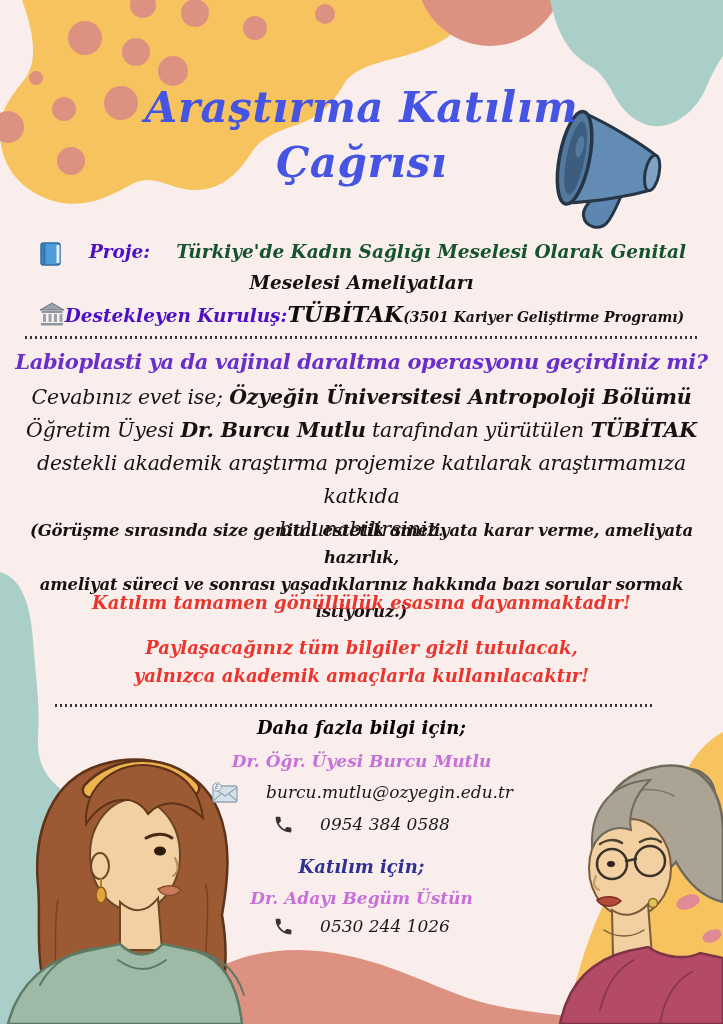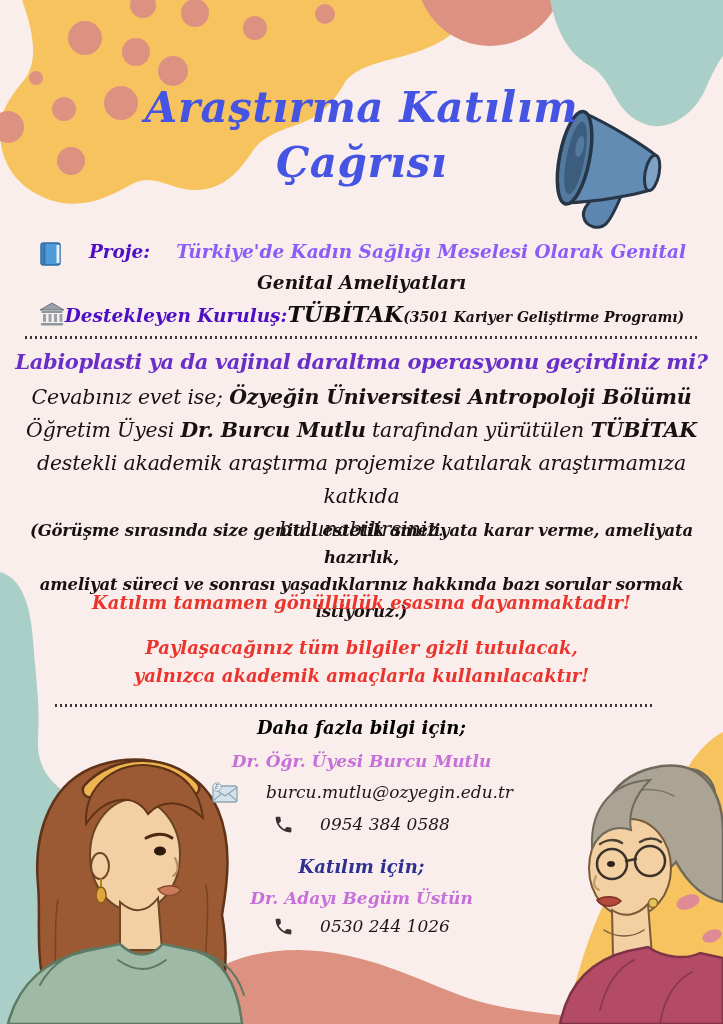--- a/index.html
+++ b/index.html
@@ -13,21 +13,21 @@
   .bi{font-weight:bold;font-style:italic;}
   .it{font-style:italic;}
 
   .title{top:80px;font-size:42px;line-height:55px;color:#4554e3;font-weight:bold;font-style:italic;letter-spacing:0.5px;}
   .meta1{top:241px;font-size:18.5px;color:#171111;}
   .meta2{top:272px;font-size:18.5px;color:#171111;}
   .meta3{top:301px;align-items:baseline;gap:0;}
   .label-purple{color:#4d0ec4;}
   .sponsor-name{font-size:22px;color:#100d0d;}
   .sponsor-prog{font-size:14px;color:#171111;}
-  .meta-txt{font-size:18.5px;color:#8b5cf6;}
+  .meta-txt{font-size:18.5px;color:#14532d;}
 
   .divider{position:absolute;height:3px;z-index:2;
     background-image:repeating-linear-gradient(90deg,#3a3434 0 2px,transparent 2px 5px);}
   .div1{top:336px;left:25px;right:25px;}
   .div2{top:704px;left:55px;right:70px;}
 
   .question{top:349px;font-size:21px;color:#6a2fc9;white-space:nowrap;letter-spacing:-0.4px;}
   .bodytext{top:381px;font-size:20.5px;line-height:33px;color:#171111;font-style:italic;letter-spacing:-0.2px;padding:0 8px;}
   .bodytext b{font-weight:bold;}
   .note{top:517px;font-size:16.5px;line-height:27px;color:#171111;letter-spacing:-0.2px;}
@@ -161,21 +161,21 @@
     <span class="icon">
       <svg width="26" height="26" viewBox="0 0 26 26">
         <rect x="4" y="2" width="19" height="22" rx="2.5" fill="#4d9bd9" stroke="#2c6ca3" stroke-width="1.5"></rect>
         <rect x="19.5" y="4" width="3" height="18" fill="#e8f0f7"></rect>
         <path d="M7,2 L7,24" stroke="#3577ad" stroke-width="3"></path>
       </svg>
     </span>
     <span class="bi label-purple">Proje:</span>
     <span class="bi meta-txt">Türkiye'de Kadın Sağlığı Meselesi Olarak Genital</span>
   </div>
-  <div class="abs meta2 bi">Genital Ameliyatları</div>
+  <div class="abs meta2 bi">Meselesi Ameliyatları</div>
 
   <div class="abs meta1 meta3 flexrow" style="top:301px">
     <span class="icon" style="align-self:center">
       <svg width="26" height="24" viewBox="0 0 26 24">
         <polygon points="13,1 25,8 1,8" fill="#9aa3ab" stroke="#6c757c" stroke-width="1"></polygon>
         <rect x="2.5" y="9" width="21" height="2" fill="#8e979e"></rect>
         <rect x="4" y="12" width="3" height="8" fill="#9aa3ab"></rect>
           <rect x="9.5" y="12" width="3" height="8" fill="#9aa3ab"></rect>
         <rect x="15" y="12" width="3" height="8" fill="#9aa3ab"></rect>
           <rect x="20.5" y="12" width="3" height="8" fill="#9aa3ab"></rect>

